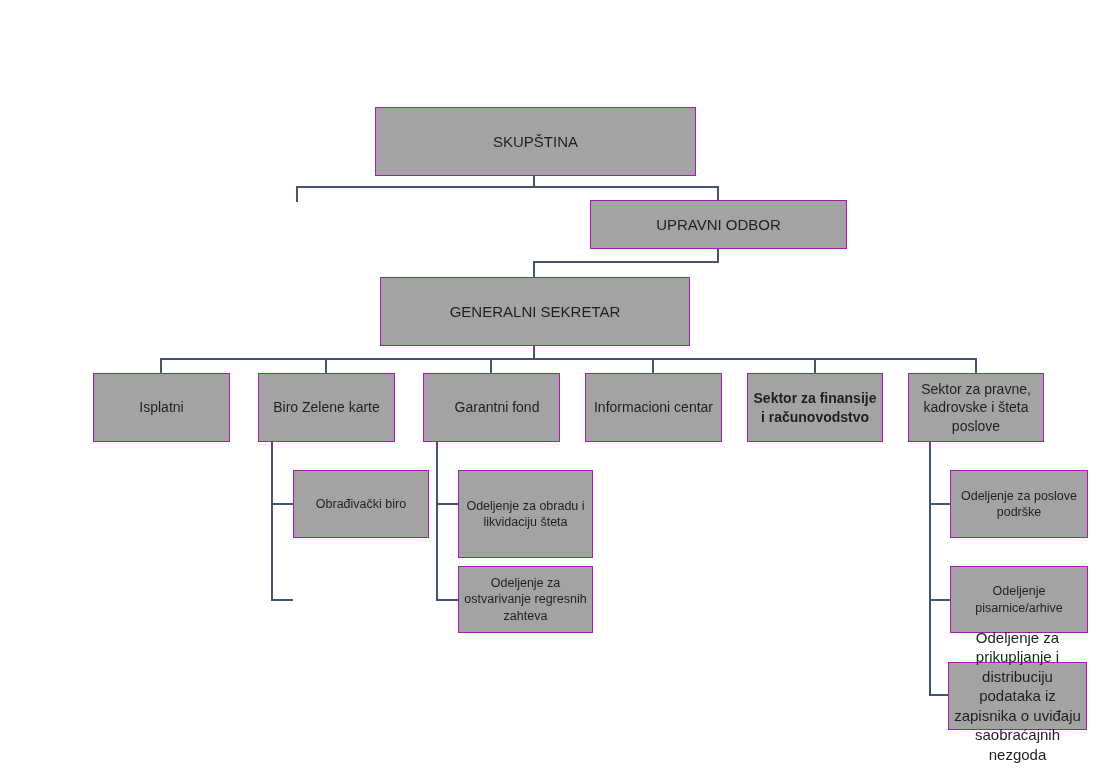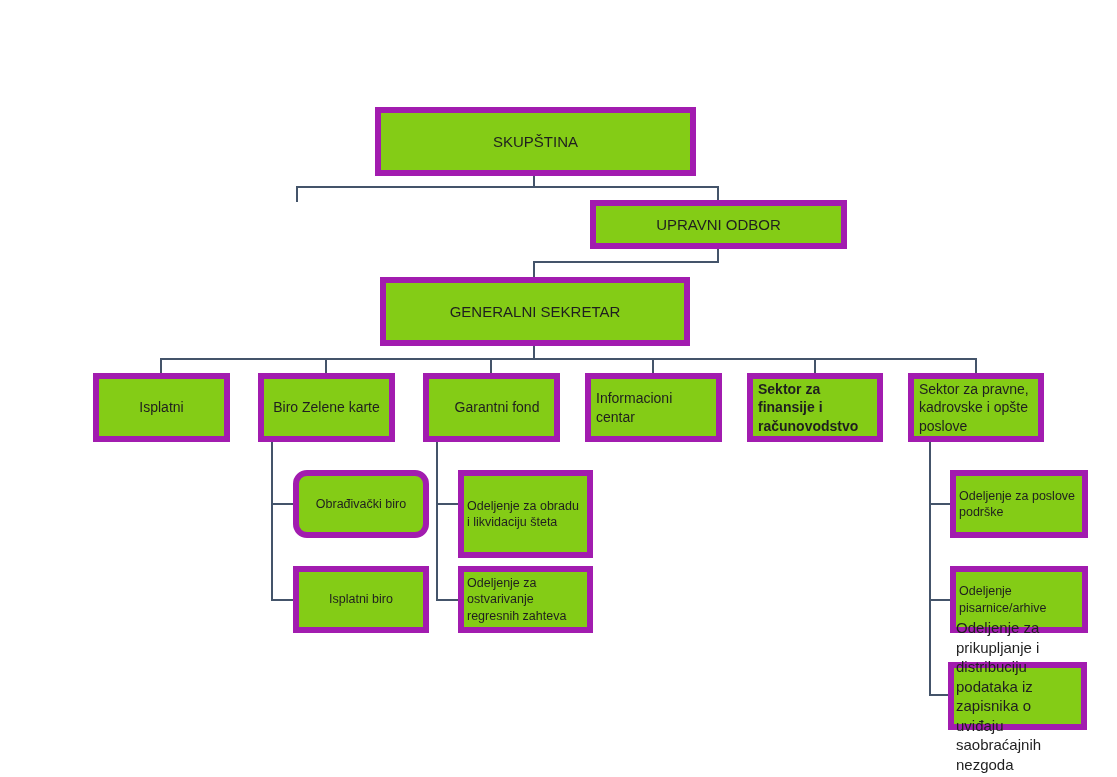--- a/index.html
+++ b/index.html
@@ -12,26 +12,26 @@
     width: 1117px;
     height: 777px;
     background: #ffffff;
     font-family: "Liberation Sans", sans-serif;
     color: #1f1f1f;
     overflow: hidden;
   }
   .node {
     position: absolute;
     box-sizing: border-box;
-    border: 6px solid #a21caf;
-    background: #84cc16;
+    border: 1px solid #a21caf;
+    background: #a3a3a3;
     display: flex;
     align-items: center;
     justify-content: center;
-    text-align: left;
+    text-align: center;
     line-height: 1.3;
     z-index: 2;
   }
   .lvl1 { font-size: 15px; }
   .lvl2 { font-size: 14px; padding: 3px 5px; }
   .lvl3 { font-size: 12.5px; padding: 2px 3px; }
   .lvl3-small { font-size: 15px; padding: 2px 2px; line-height: 1.3; }
   .conn {
     position: absolute;
     background: #44546a;
@@ -66,28 +66,25 @@
   <div class="node lvl2" style="left:423px; top:373px; width:137px; height:69px;padding-left:16px;">
     <span>Garantni fond</span>
   </div>
   <div class="node lvl2" style="left:585px; top:373px; width:137px; height:69px;">
     <span>Informacioni centar</span>
   </div>
   <div class="node lvl2" style="left:747px; top:373px; width:136px; height:69px;font-weight:bold;">
     <span>Sektor za finansije i računovodstvo</span>
   </div>
   <div class="node lvl2" style="left:908px; top:373px; width:136px; height:69px;">
-    <span>Sektor za pravne, kadrovske i opšte poslove</span>
+    <span>Sektor za pravne, kadrovske i šteta poslove</span>
   </div>
 
-  <div class="node lvl3" style="left:293px; top:470px; width:136px; height:68px;border-radius:14px;">
+  <div class="node lvl3" style="left:293px; top:470px; width:136px; height:68px;">
     <span>Obrađivački biro</span>
-  </div>
-  <div class="node lvl3" style="left:293px; top:566px; width:136px; height:67px;">
-    <span>Isplatni biro</span>
   </div>
 
   <div class="node lvl3" style="left:458px; top:470px; width:135px; height:88px;">
     <span>Odeljenje za obradu i likvidaciju šteta</span>
   </div>
   <div class="node lvl3" style="left:950px; top:470px; width:138px; height:68px;">
     <span>Odeljenje za poslove podrške</span>
   </div>
 
   <div class="node lvl3" style="left:458px; top:566px; width:135px; height:67px;">

